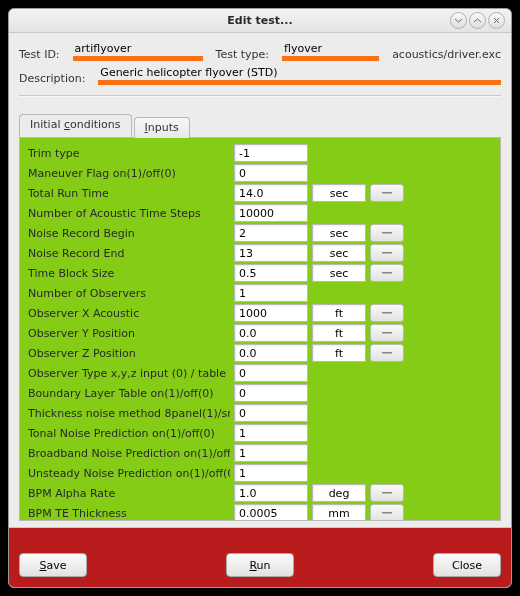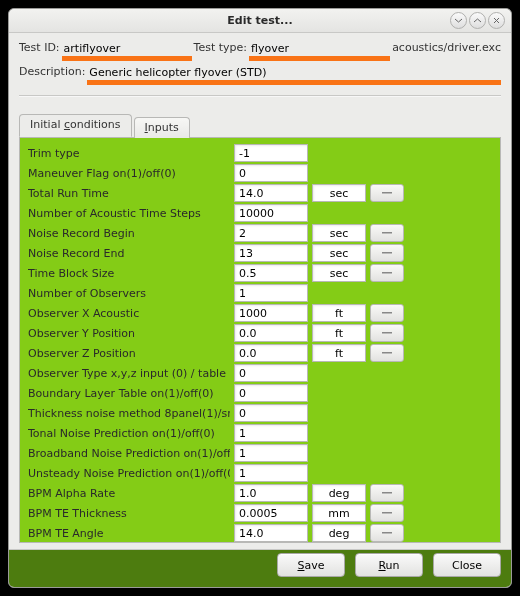--- a/index.html
+++ b/index.html
@@ -48,21 +48,21 @@
     font-size: 9px; color: #666;
     line-height: 1;
   }
   .content {
     flex: 1;
     padding: 8px 10px 6px 10px;
     display: flex; flex-direction: column;
     min-height: 0;
   }
   .hdr-row {
-    display: flex; align-items: flex-start; gap: 2px;
+    display: flex; align-items: flex-end; gap: 13px;
     margin-bottom: 4px;
   }
   .hdr-lbl { color: #333; white-space: nowrap; }
   .underline-input {
     border: none;
     border-bottom: 5px solid #f97316;
     background: transparent;
     font: inherit;
     padding: 1px 2px;
     min-width: 0;
@@ -138,23 +138,23 @@
   .unit-btn {
     height: 18px;
     border: 1px solid #b8b8b6;
     border-radius: 3px;
     background: linear-gradient(#f9f9f7,#e2e2e0);
     display:flex; align-items:center; justify-content:center;
   }
   .unit-btn svg { display:block; }
   .footer {
     border-top: 1px solid #c8c8c6;
-    padding: 3px 10px 10px 10px;
-    display: flex; justify-content: flex-end; gap: 10px;
-    background: #4d7c0f;
+    padding: 25px 10px 10px 10px;
+    display: flex; justify-content: space-between; gap: 10px;
+    background: #b91c1c;
   }
   .btn {
     min-width: 68px; height: 24px;
     border: 1px solid #a8a8a6;
     border-radius: 4px;
     background: linear-gradient(#fafafa,#e2e2e0);
     font: inherit;
     padding: 0 12px;
     box-shadow: inset 0 1px 0 rgba(255,255,255,.7);
   }

